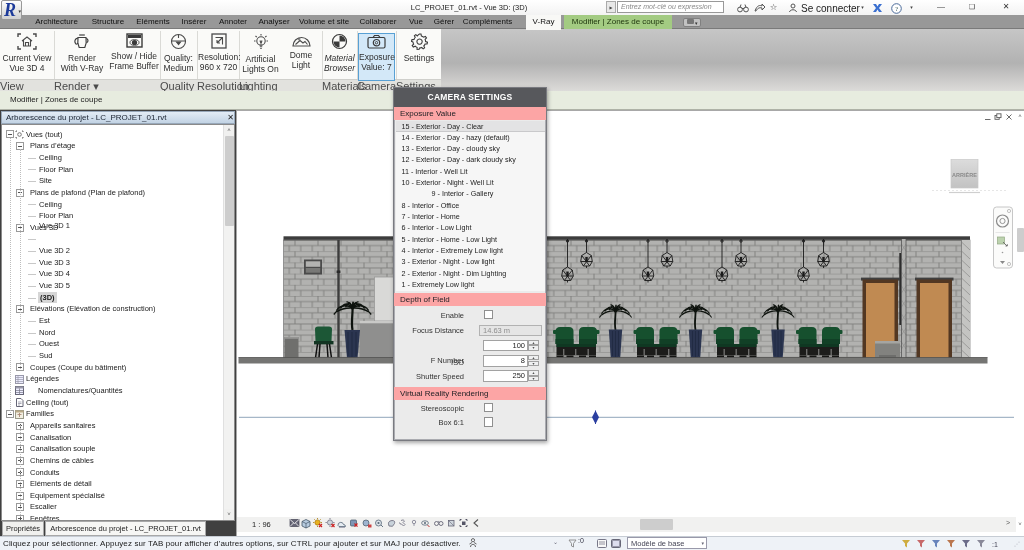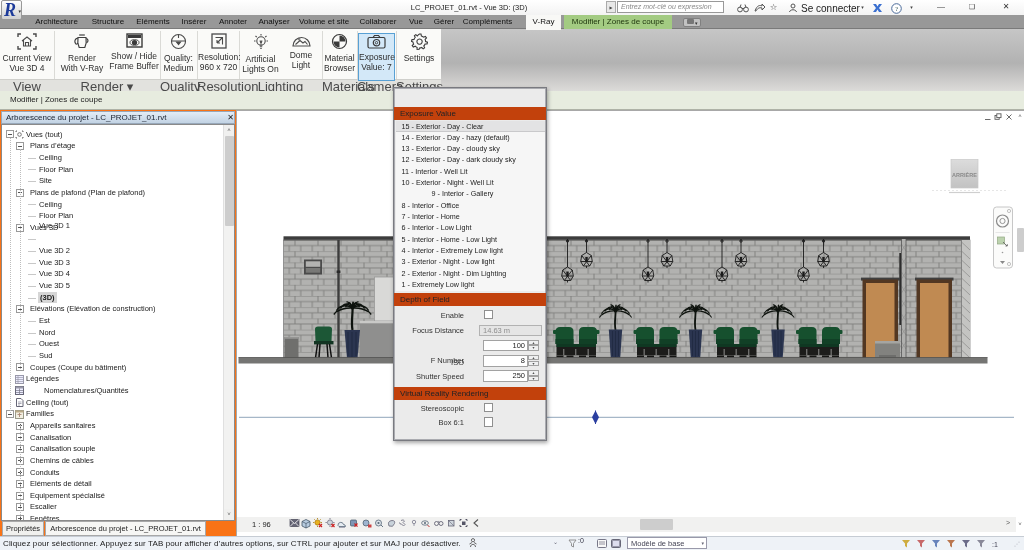--- a/index.html
+++ b/index.html
@@ -17,43 +17,43 @@
 .winbtn{top:2px;width:12px;height:11px;font-size:8px;color:#333;text-align:center;line-height:10px;}
 #tabrow{left:0;top:15px;width:1024px;height:14px;background:#989898;border-bottom:1px solid #7a7a7a;}
 .rtab{position:absolute;top:0;height:28px;line-height:14px;font-size:8px;color:#111;text-align:center;}
 .rtab.sel{background:#f8f8f6;height:15px;z-index:3;}
 .rtab.green{background:#a3cb82;color:#20380f;}
 #tabbtn{position:absolute;left:683px;top:2.5px;width:18px;height:9px;background:#c2c2c2;border:1px solid #808080;border-radius:2px;font-size:5px;line-height:8px;text-align:center;color:#333;}
 #ribbon{left:0;top:29px;width:1024px;height:62px;background:linear-gradient(180deg,#c6c6c6 0%,#b2b2b2 55%,#dcdbd9 100%);}
 #ribbonwhite{left:0;top:0;width:441px;height:62px;background:#fafaf8;}
 .rgline{position:absolute;top:2px;width:1px;height:58px;background:#dadad6;}
 #glabels{left:0;top:50px;width:441px;height:12px;background:#e2e2de;border-top:1px solid #cfcfcb;}
-.glabel{position:absolute;top:0;height:12px;line-height:13px;font-size:13px;color:#4a4a4a;text-align:center;}
+.glabel{position:absolute;top:0;height:12px;line-height:13px;font-size:11px;color:#4a4a4a;}
 .rbtn{position:absolute;top:4px;text-align:center;font-size:8.5px;color:#2e2e2e;line-height:1.2;}
 .rbtn svg{display:block;margin:0 auto 3px;}
 #expbtn{background:#d3e8f8;border:1px solid #58a0d4;}
 #optionsbar{left:0;top:91px;width:1024px;height:19px;background:#e7ecdf;border-bottom:1px solid #aeb2a6;font-size:8px;color:#222;line-height:18px;}
-#leftpanel{left:0;top:110px;width:236px;height:426px;background:#f97316;}
+#leftpanel{left:0;top:110px;width:236px;height:426px;background:#404040;}
 #lp-head{left:1px;top:1px;width:234px;height:13px;background:linear-gradient(#e3ecf6,#c2d3e4);border:1px solid #98a8ba;font-size:8px;color:#1a2230;line-height:11px;padding-left:4px;}
 #lp-x{position:absolute;left:223px;top:0px;width:11px;height:11px;font-size:8px;color:#222;text-align:center;line-height:11px;}
 #tree{left:1px;top:14px;width:234px;height:397px;background:#fff;border:1px solid #8a8a8a;overflow:hidden;font-size:7.5px;color:#1a1a1a;}
 .ti{position:absolute;white-space:nowrap;line-height:11.65px;height:11.65px;}
 .ebox{position:absolute;width:8px;height:8px;background:#fff;border:1px solid #9a9a9a;color:#444;}
 .ebox i{position:absolute;left:1.2px;top:2.6px;width:3.6px;height:1px;background:#555;}
 .ebox.plus b{position:absolute;left:2.5px;top:1.3px;width:1px;height:3.6px;background:#555;}
 .tline{position:absolute;background:#c8c8c8;}
 #vscroll{position:absolute;left:221px;top:0px;width:11px;height:395px;background:#f2f2f1;border-left:1px solid #e0e0e0;}
 #lp-tabs{left:0;top:411px;width:236px;height:15px;}
 .lptab{position:absolute;top:0;height:15px;background:#f0f0ee;border:1px solid #a8a8a8;font-size:7.5px;color:#222;line-height:13px;text-align:center;}
 #canvas{left:236px;top:110px;width:788px;height:426px;background:#fff;border-left:1px solid #a8a8a8;border-top:1px solid #a8a8a8;}
 #viewbar{left:237px;top:517px;width:701px;height:15px;background:#f1f1f0;font-size:7.5px;color:#333;}
 #statusbar{left:0;top:536px;width:1024px;height:14px;background:#eef2f7;border-top:1px solid #c6ccd4;font-size:8px;letter-spacing:0.12px;color:#1a1a1a;line-height:13px;}
 #dialog{left:393px;top:87px;width:154px;height:354px;background:#ebebeb;border:1px solid #797a80;outline:1px solid #aaabb0;outline-offset:-2px;box-shadow:1px 2px 4px rgba(0,0,0,.35);z-index:10;}
 #dlg-title{position:absolute;left:0;top:0;width:152px;height:19px;background:#57585c;color:#fff;font-weight:bold;font-size:8.5px;text-align:center;line-height:19px;letter-spacing:.2px;}
-.dlg-sec{position:absolute;left:0;width:152px;height:13px;background:#c2410c;font-size:8px;color:#222226;line-height:13px;padding-left:6px;}
+.dlg-sec{position:absolute;left:0;width:152px;height:13px;background:#fca5a5;font-size:8px;color:#222226;line-height:13px;padding-left:6px;}
 #dlg-list{position:absolute;left:1.5px;top:32.5px;width:149px;height:170.5px;background:#f6f6f6;}
 .dli{position:absolute;left:0;width:149px;height:11.33px;font-size:7.2px;color:#1c1c1c;line-height:11.4px;padding-left:6px;white-space:nowrap;}
 .dli.sel{background:#e3e3e4;border-bottom:1px solid #c9c9cb;}
 .dlbl{position:absolute;font-size:7.5px;color:#333;text-align:right;width:78px;white-space:nowrap;}
 .dchk{position:absolute;left:89.5px;width:9.5px;height:9.5px;background:#fff;border:1px solid #8f8f8f;}
 .dfield{position:absolute;font-size:7.5px;line-height:10px;}
 .spinner{position:absolute;width:11px;height:11px;}
 .spinner div{position:absolute;left:0;width:11px;height:5.4px;background:#eff0f1;border:1px solid #a2a2a2;font-size:3.5px;color:#555;text-align:center;}
 </style></head>
 <body>
@@ -172,21 +172,21 @@
           <path d="M9 10.5 L8 7.5 M9 10.5 L10 7.5"></path>
         </g>
       </svg>Artificial<br>Lights On</div>
 <div class="rbtn" style="left:282px;width:38px;"><svg width="21" height="14" viewBox="0 0 21 14">
         <g stroke="#4a4a4a" fill="none" stroke-width="1.1">
           <path d="M2 13 A8.5 8.5 0 0 1 19 13 Z" stroke-width="1.2"></path>
           <path d="M4.5 11.5 L9 7.5 L12 10 L14 8.5 L16.5 11.5"></path>
           <circle cx="8" cy="6" r="1" stroke-width="0.8"></circle>
         </g>
       </svg>Dome<br>Light</div>
-<div class="rbtn" style="left:323px;width:33px;"><svg width="17" height="17" viewBox="0 0 17 17">
+<div class="rbtn" style="left:323px;width:33px;font-style:italic;"><svg width="17" height="17" viewBox="0 0 17 17">
         <g stroke="#3a3a3a" fill="none" stroke-width="1.2">
           <circle cx="8.5" cy="8.5" r="7"></circle>
         </g>
         <path d="M8.5 2.5 A6 6 0 0 1 14.5 8.5 L8.5 8.5 Z" fill="#3a3a3a"></path>
         <path d="M8.5 14.5 A6 6 0 0 1 2.5 8.5 L8.5 8.5 Z" fill="#3a3a3a"></path>
       </svg>Material<br>Browser</div>
 <div class="rbtn" id="expbtn" style="left:358px;width:37px;height:48px;"><svg width="19" height="15" viewBox="0 0 19 15">
         <g stroke="#3a3a3a" fill="none" stroke-width="1.2">
           <rect x="1" y="3.5" width="17" height="10.5" rx="1.5"></rect>
           <path d="M6 3.5 L7.5 1.5 H11.5 L13 3.5"></path>
@@ -266,21 +266,21 @@
       <svg class="abs" style="left:13px;top:249.55px" width="9" height="9" viewBox="0 0 9 9">
         <rect x="0.5" y="0.5" width="8" height="8" fill="#eef" stroke="#99a"></rect>
         <path d="M1 2.5 H8 M1 4.5 H8 M1 6.5 H8 M3 0.5 V9" stroke="#99a" stroke-width="0.7"></path>
       </svg>
       <div class="ti" style="left:24px;top:248.2px;">Légendes</div>
       <svg class="abs" style="left:13px;top:261.20000000000005px" width="9" height="9" viewBox="0 0 9 9">
         <rect x="0.5" y="0.5" width="8" height="8" fill="#eef" stroke="#667"></rect>
         <rect x="0.5" y="0.5" width="8" height="2" fill="#99a"></rect>
         <path d="M1 4.5 H8 M1 6.5 H8 M4.5 2.5 V9" stroke="#778" stroke-width="0.7"></path>
       </svg>
-      <div class="ti" style="left:42px;top:259.9px;text-align:right;">Nomenclatures/Quantités</div>
+      <div class="ti" style="left:36px;top:259.9px;text-align:right;">Nomenclatures/Quantités</div>
       <svg class="abs" style="left:13px;top:272.85px" width="9" height="9" viewBox="0 0 9 9">
         <path d="M1.5 0.5 H6 L8 2.5 V8.5 H1.5 Z" fill="#fff" stroke="#667"></path>
         <path d="M3 4 H6.5 M3 5.5 H6.5 M3 7 H5" stroke="#889" stroke-width="0.7"></path>
       </svg>
       <div class="ti" style="left:24px;top:271.6px;">Ceiling (tout)</div>
       <div class="ebox" style="left:4px;top:285.0px;">
         <i></i>
       </div>
       <svg class="abs" style="left:13px;top:284.50000000000006px" width="9" height="9" viewBox="0 0 9 9">
         <rect x="0.5" y="0.5" width="8" height="8" fill="#f2efe2" stroke="#998"></rect>
@@ -691,20 +691,21 @@
     <path d="M190 2.5 L186 6 L190 9.5" stroke="#555" stroke-width="1.1" fill="none"></path>
   </svg>
 <div class="abs" style="left:497px;top:517px;width:519px;height:15px;background:#f1f1f0;"></div>
 <div class="abs" style="left:640px;top:519px;width:33px;height:11px;background:#cdcdcd;border-radius:1px;"></div>
 <div class="abs" style="left:1006px;top:519px;font-size:7px;color:#555;">˃</div>
 <div class="abs" id="canvscroll"></div>
 <div class="abs" style="left:1016px;top:111px;width:8px;height:11px;font-size:6px;color:#555;text-align:center;line-height:10px;">˄</div>
 <div class="abs" style="left:1016.5px;top:228px;width:7px;height:24px;background:#cdcdcd;border-radius:1px;"></div>
 <div class="abs" style="left:1016px;top:519px;width:8px;height:11px;font-size:6px;color:#555;text-align:center;line-height:10px;">˅</div>
 <div class="abs" id="dialog">
+<div id="dlg-title">CAMERA SETTINGS</div>
 <div class="dlg-sec" style="top:19px;">Exposure Value</div>
 <div id="dlg-list">
 <div class="dli sel" style="top:0.00px;">15 - Exterior - Day - Clear</div>
 <div class="dli" style="top:11.33px;">14 - Exterior - Day - hazy (default)</div>
 <div class="dli" style="top:22.66px;">13 - Exterior - Day - cloudy sky</div>
 <div class="dli" style="top:33.99px;">12 - Exterior - Day - dark cloudy sky</div>
 <div class="dli" style="top:45.32px;">11 - Interior - Well Lit</div>
 <div class="dli" style="top:56.65px;">10 - Exterior - Night - Well Lit</div>
 <div class="dli" style="top:67.98px;padding-left:36px;">9 - Interior - Gallery</div>
 <div class="dli" style="top:79.31px;">8 - Interior - Office</div>

